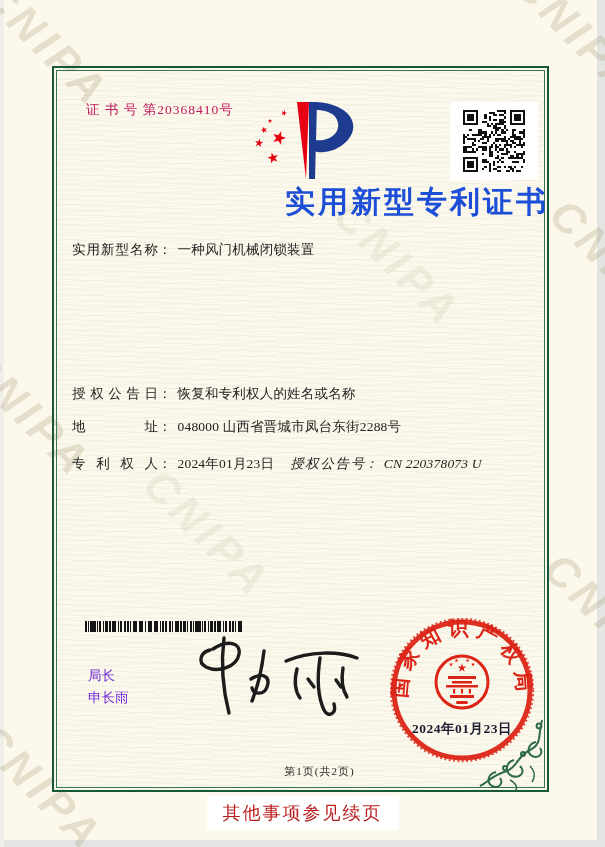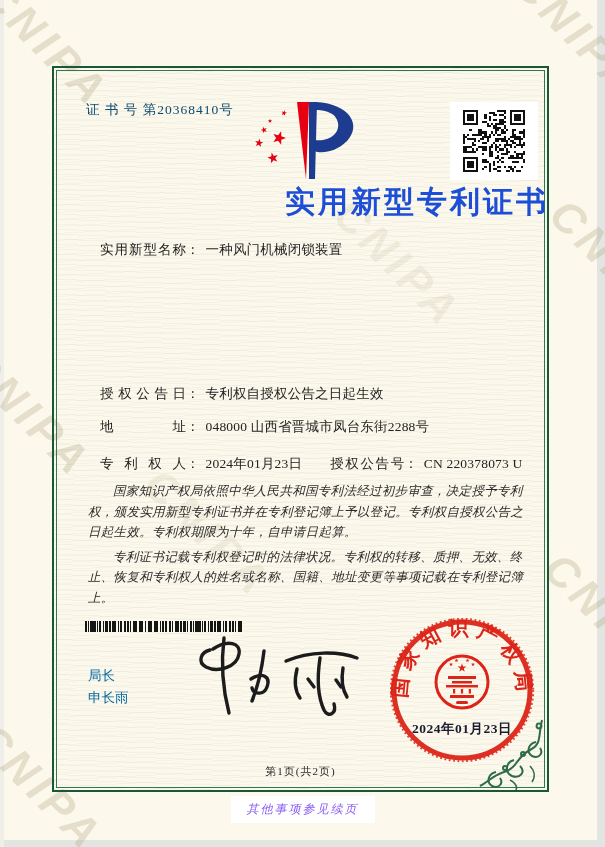--- a/index.html
+++ b/index.html
@@ -27,60 +27,60 @@
     background:
       repeating-linear-gradient( 2deg, rgba(120,155,125,0.07) 0 1px, rgba(0,0,0,0) 1px 5px),
       repeating-linear-gradient(-3deg, rgba(120,155,125,0.05) 0 1px, rgba(0,0,0,0) 1px 7px);
   }
   .frame::before{
     content:"";position:absolute;left:2px;top:2px;right:2px;bottom:2px;
     border:1px solid #37754e;
   }
   .content{position:absolute;left:0;top:0;width:605px;height:847px;z-index:3;}
 
-  .cert-no{position:absolute;left:86px;top:101px;font-size:13.5px;letter-spacing:1px;color:#0c4a6e;}
+  .cert-no{position:absolute;left:86px;top:101px;font-size:13.5px;letter-spacing:1px;color:#be185d;}
   .logo{position:absolute;left:248px;top:98px;width:124px;height:84px;}
   .qr-box{position:absolute;left:450px;top:102px;width:88px;height:78px;background:#ffffff;
           display:flex;align-items:center;justify-content:center;}
   .title{
     position:absolute;left:52px;top:182px;width:497px;text-align:right;
     font-size:30px;font-weight:bold;letter-spacing:3px;color:#1d4ed8;
   }
-  .field-row{position:absolute;left:100px;font-size:13.5px;color:#232323;white-space:nowrap;}
+  .field-row{position:absolute;left:72px;font-size:13.5px;color:#232323;white-space:nowrap;}
   .f-label{display:inline-block;width:86px;text-align:justify;text-align-last:justify;color:#1f1f1f;vertical-align:bottom;}
   .f-colon{display:inline-block;margin-right:6px;}
   .f-value{letter-spacing:.2px;}
-  .f-pair2{margin-left:28px;}
+  .f-pair2{margin-left:16px;font-style:italic;}
 
   .paras{position:absolute;left:88px;top:481px;width:436px;}
   .paras p{
     margin:0 0 4px 0;font-size:12.5px;line-height:20.5px;text-indent:2em;
     font-style:italic;color:#2a2a2a;letter-spacing:.3px;
   }
 
   .barcode{
     position:absolute;left:85px;top:621px;width:158px;height:11px;
     background:
       repeating-linear-gradient(90deg,#151515 0 1px,rgba(0,0,0,0) 1px 3px),
       repeating-linear-gradient(90deg,#151515 0 2px,rgba(0,0,0,0) 2px 7px),
       repeating-linear-gradient(90deg,#151515 0 1px,rgba(0,0,0,0) 1px 5px);
   }
 
   .signer{position:absolute;left:88px;top:665px;font-family:"Liberation Sans","DejaVu Sans",sans-serif;
-          font-size:13.5px;color:#0369a1;line-height:22px;}
+          font-size:13.5px;color:#6d28d9;line-height:22px;}
   .sig{position:absolute;left:178px;top:634px;width:195px;height:85px;}
   .seal{position:absolute;left:390px;top:618px;width:150px;height:150px;}
   .flourish{position:absolute;left:476px;top:716px;width:72px;height:74px;}
 
   .page-info{position:absolute;left:52px;top:764px;width:497px;text-align:center;
-             font-size:11px;color:#2b2b2b;letter-spacing:1px;}
+             font-size:11px;color:#2b2b2b;letter-spacing:1px;padding-left:19px;}
   .footer-note-wrap{position:absolute;left:0;top:796px;width:605px;text-align:center;}
   .footer-note{
-    display:inline-block;background:#ffffff;padding:5px 16px;font-size:12px;
-    font-style:italic;letter-spacing:2px;color:#8b5cf6;
+    display:inline-block;background:#ffffff;padding:5px 16px;font-size:18px;
+    letter-spacing:2px;color:#b91c1c;
   }
 </style>
 </head>
 <body>
 
 <div id="stage">
 
   <div class="edge right"></div>
   <div class="edge bottom"></div>
   <div class="edge left"></div>
@@ -383,33 +383,29 @@
           <rect x="26" y="28" width="1" height="1" fill="#111"></rect>
         </svg>
     </div>
 
     <div class="title">实用新型专利证书</div>
 
     <div class="field-row" style="top:241px">
       <span class="f-label">实用新型名称</span><span class="f-colon">：</span><span class="f-value">一种风门机械闭锁装置</span>
     </div>
     <div class="field-row" style="top:385px">
-      <span class="f-label">授权公告日</span><span class="f-colon">：</span><span class="f-value">专利权自授权公告之日起生效</span>
+      <span class="f-label">授权公告日</span><span class="f-colon">：</span><span class="f-value">恢复和专利权人的姓名或名称</span>
     </div>
     <div class="field-row" style="top:418px">
       <span class="f-label">地址</span><span class="f-colon">：</span><span class="f-value">048000 山西省晋城市凤台东街2288号</span>
     </div>
     <div class="field-row" style="top:455px">
       <span class="f-label">专利权人</span><span class="f-colon">：</span><span class="f-value">2024年01月23日</span><span class="f-pair2"><span class="f-label" style="width:74px">授权公告号</span><span class="f-colon">：</span><span class="f-value">CN 220378073 U</span></span>
     </div>
 
-    <div class="paras">
-      <p>国家知识产权局依照中华人民共和国专利法经过初步审查，决定授予专利权，颁发实用新型专利证书并在专利登记簿上予以登记。专利权自授权公告之日起生效。专利权期限为十年，自申请日起算。</p>
-      <p>专利证书记载专利权登记时的法律状况。专利权的转移、质押、无效、终止、恢复和专利权人的姓名或名称、国籍、地址变更等事项记载在专利登记簿上。</p>
-    </div>
 
     <div class="barcode"></div>
 
     <div class="signer">
       <div>局长</div>
       <div>申长雨</div>
     </div>
 
     <svg class="sig" viewBox="0 0 195 85" fill="none" stroke="#1c1c1c" stroke-width="3.4" stroke-linecap="round">
       <path d="M35,15 C50,5 63,9 61,20 C59,33 40,39 28,33 C19,28 23,18 32,16"></path>

